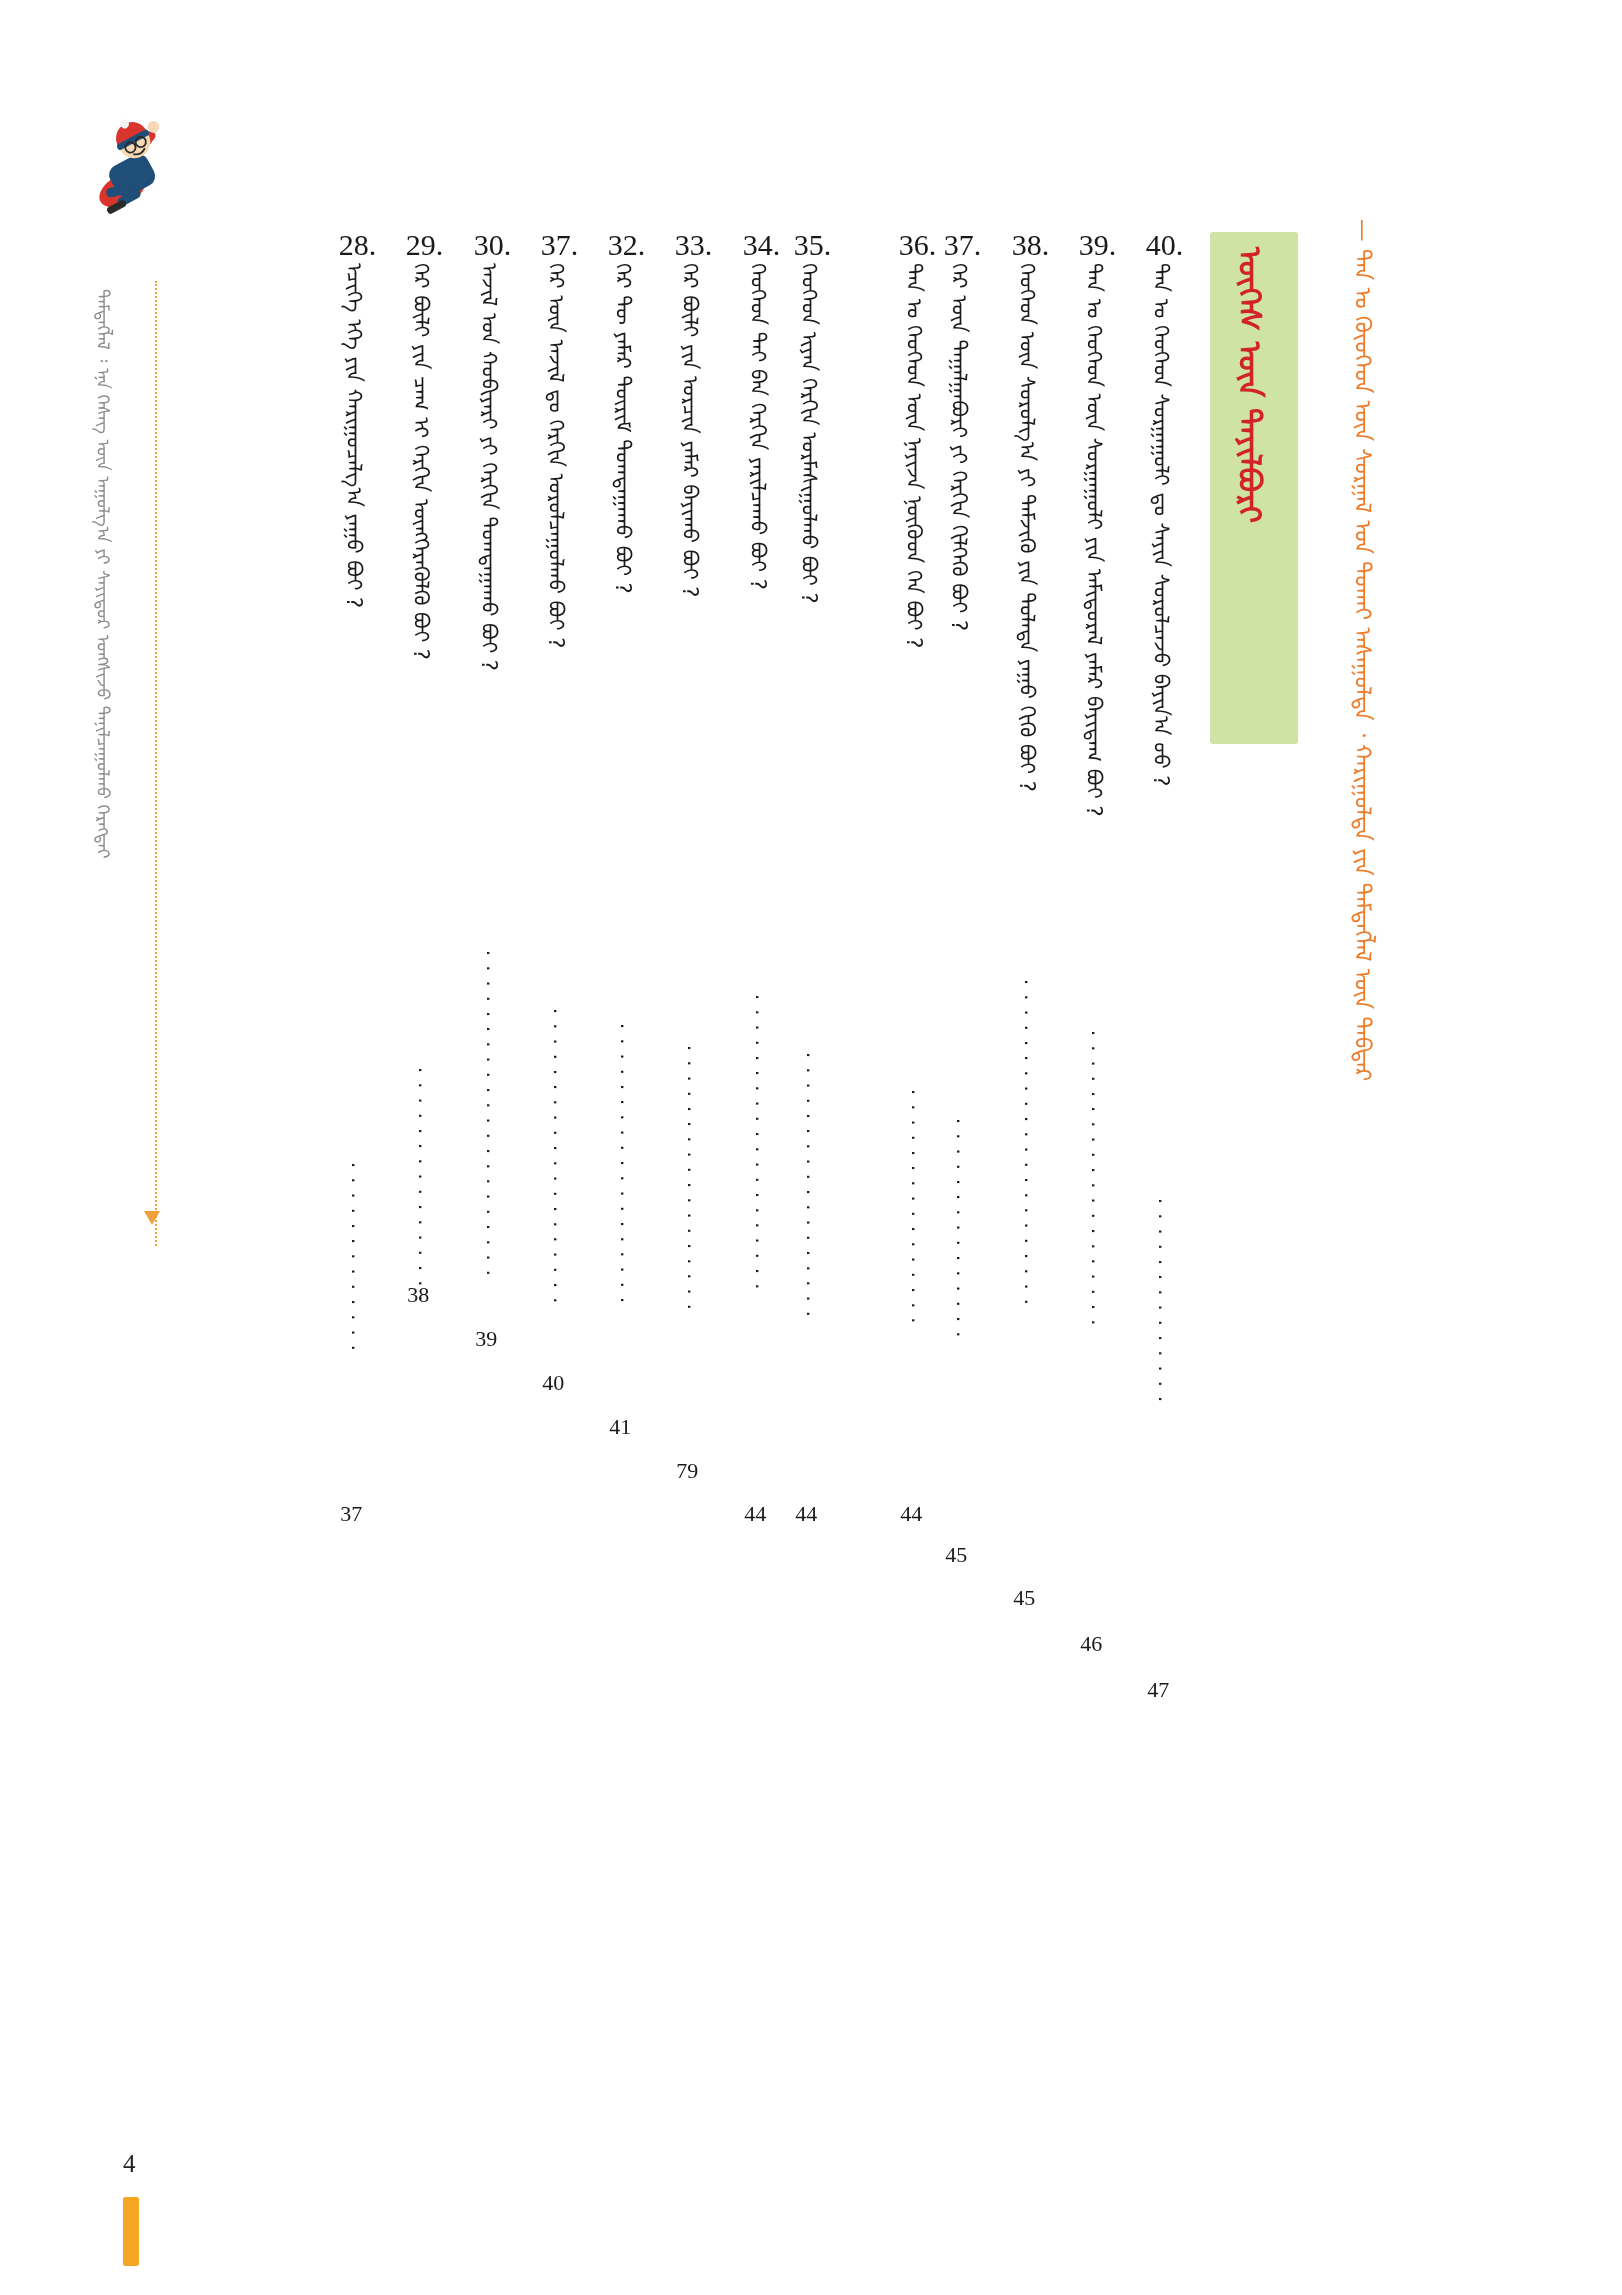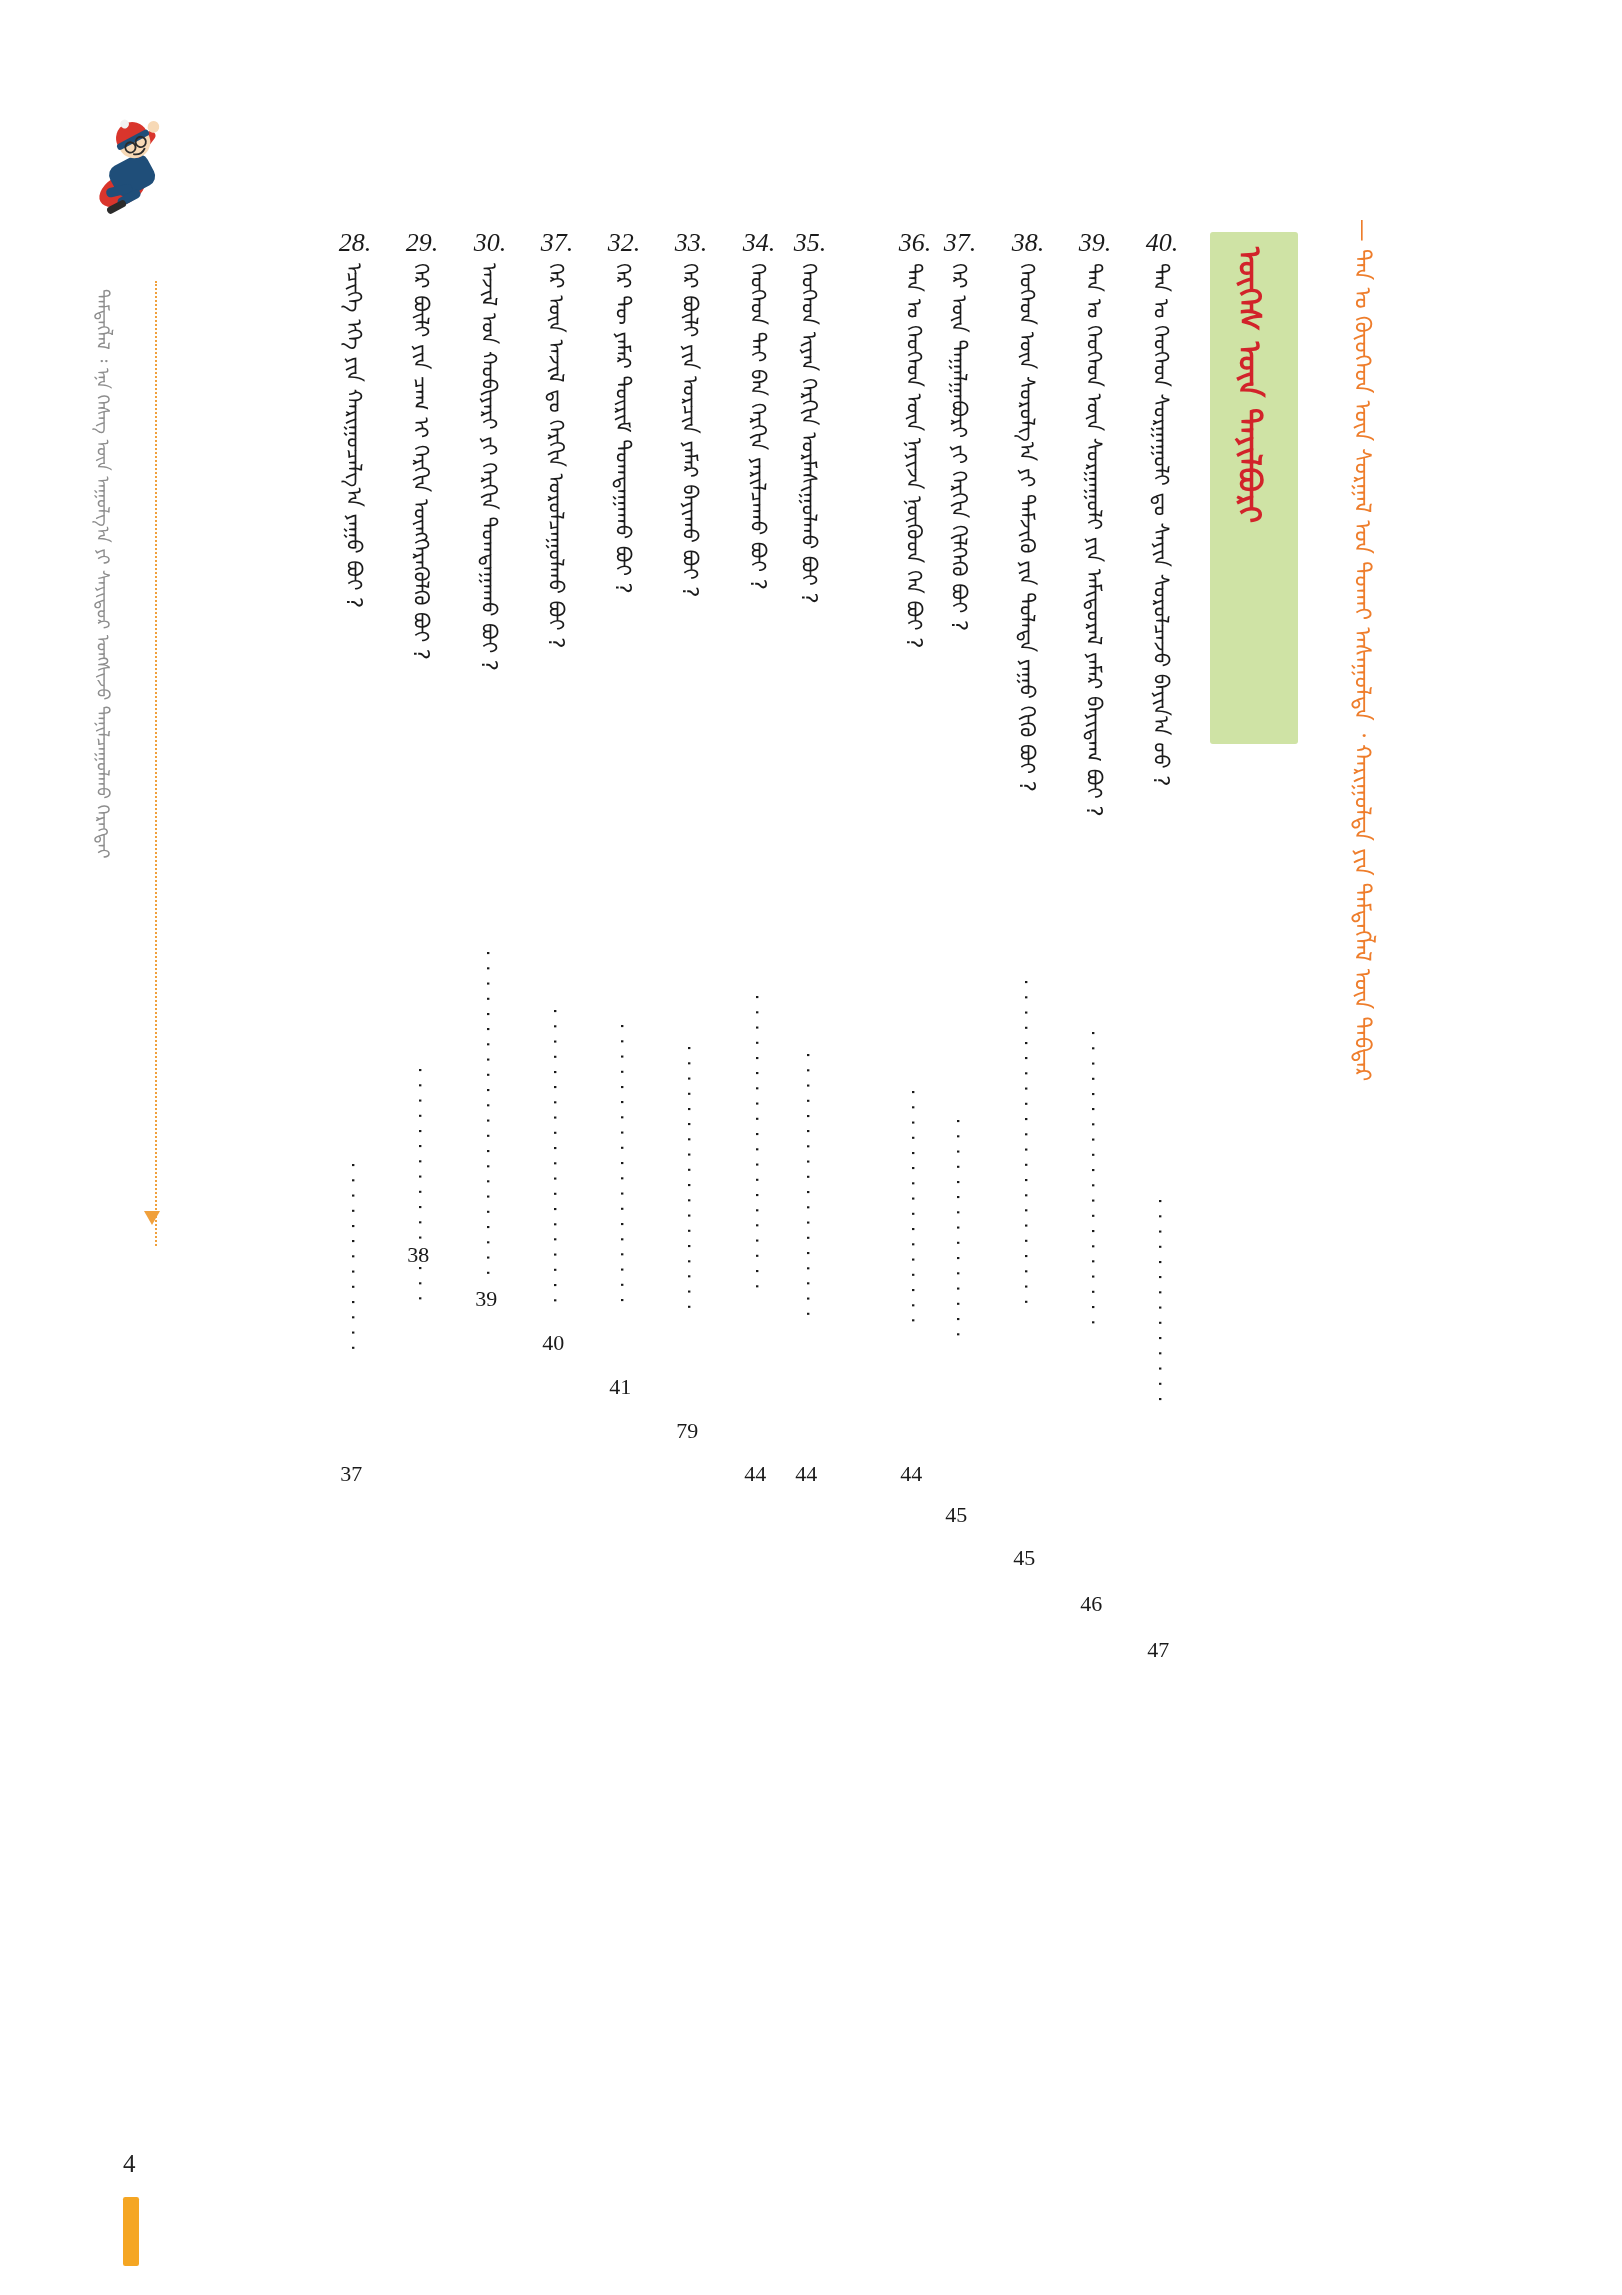--- a/index.html
+++ b/index.html
@@ -69,25 +69,24 @@
   .toc-entry {
     position: absolute;
     top: 0;
     height: 1871px;
     width: 45px;
   }
   .toc-num {
     position: absolute;
     top: 8.8px;
     left: 5.8px;
-    font-size: 26px;
+    font-size: 30px;
     color: #1a1a1a;
     font-family: "Liberation Serif", serif;
     writing-mode: horizontal-tb;
-    font-style: italic;
   }
   .toc-text {
     position: absolute;
     top: 44px;
     left: 2.9px;
     font-size: 21px;
     color: #1a1a1a;
     letter-spacing: 0.7px;
     max-height: 1242px;
   }
@@ -100,20 +99,21 @@
     letter-spacing: 1.5px;
     writing-mode: vertical-lr;
   }
   .toc-page {
     position: absolute;
     left: 7.3px;
     font-size: 22px;
     color: #1a1a1a;
     font-family: "Liberation Serif", serif;
     writing-mode: horizontal-tb;
+    margin-top: 40px;
   }
 
   
   .footer-note {
     position: absolute;
     top: 289px;
     left: 88px;
     height: 914px;
     color: #8d8d8d;
     font-size: 17.5px;

